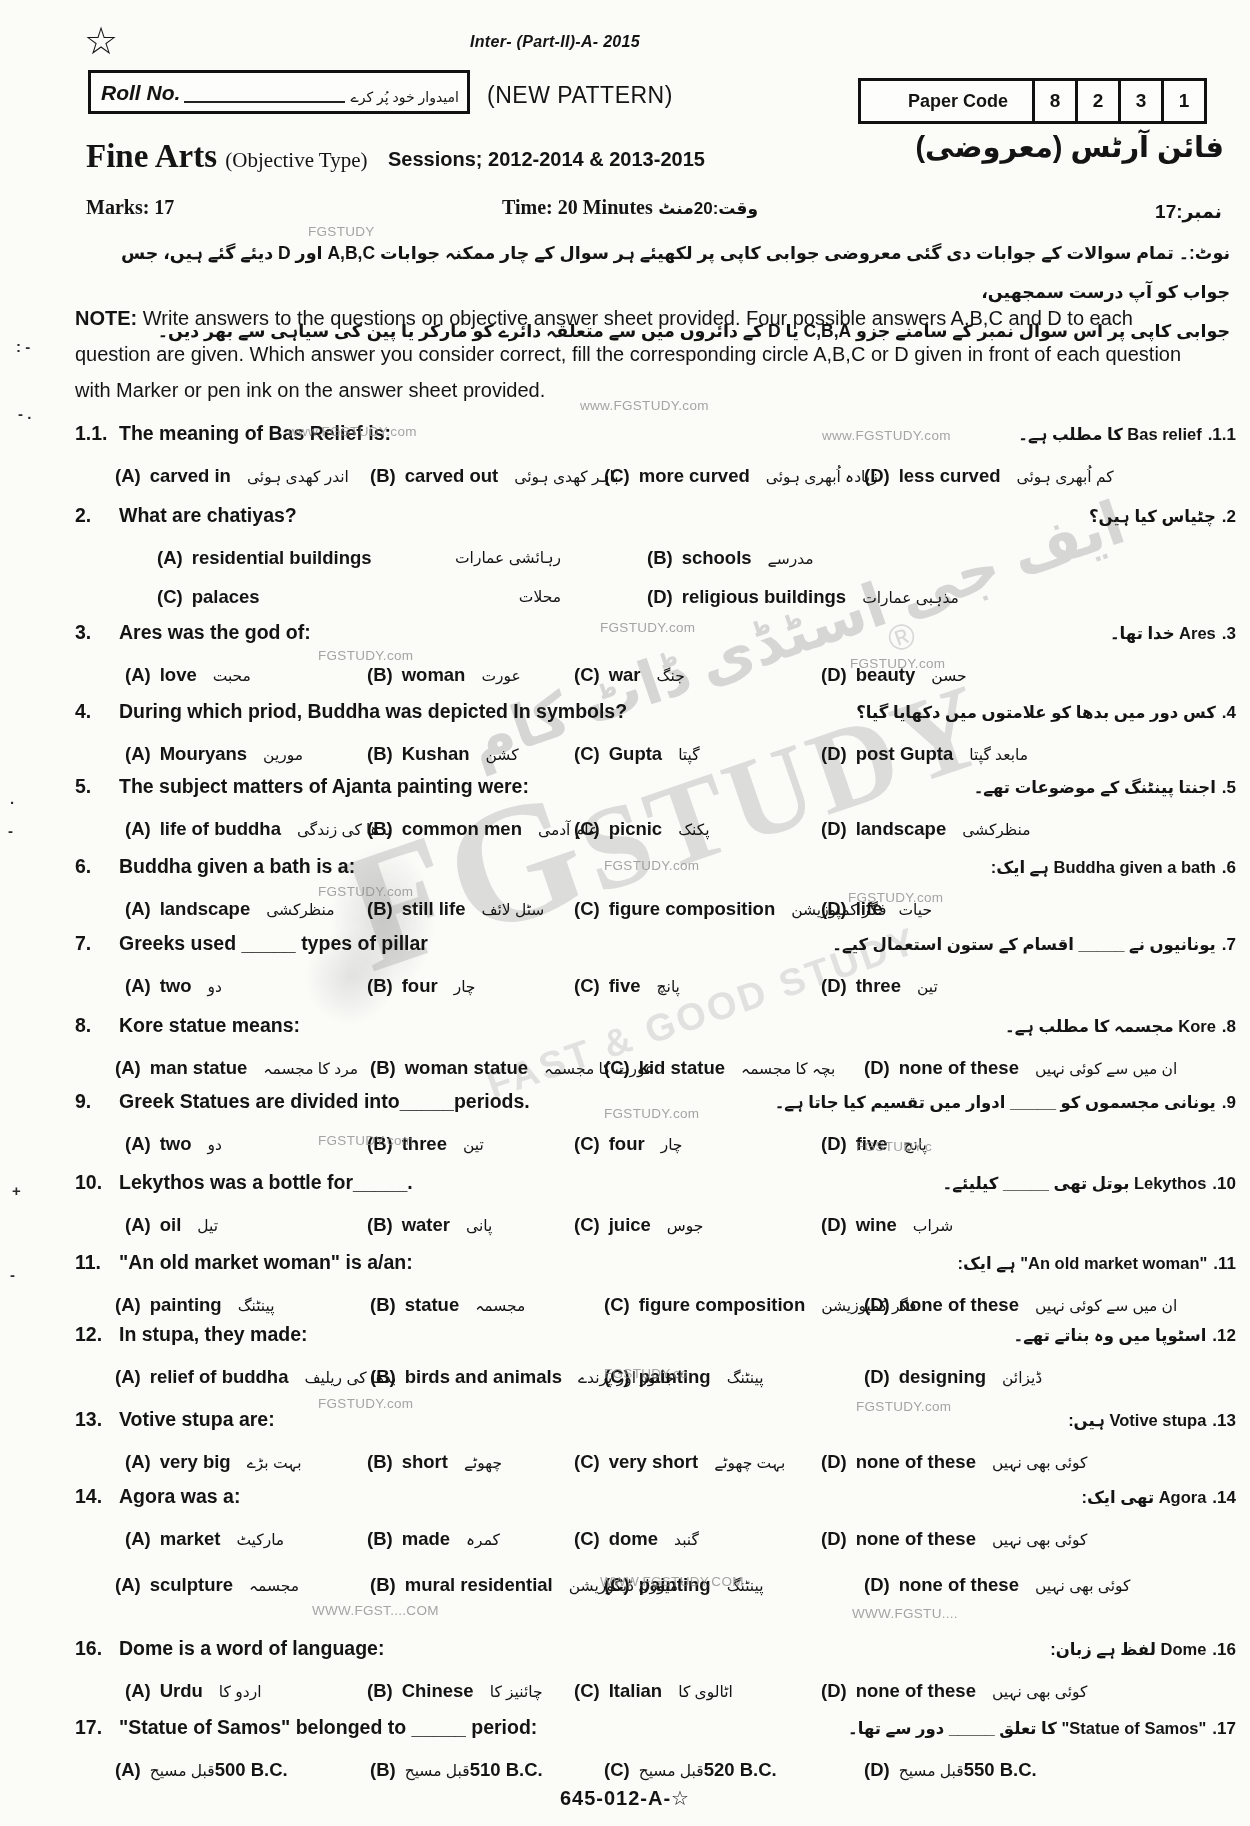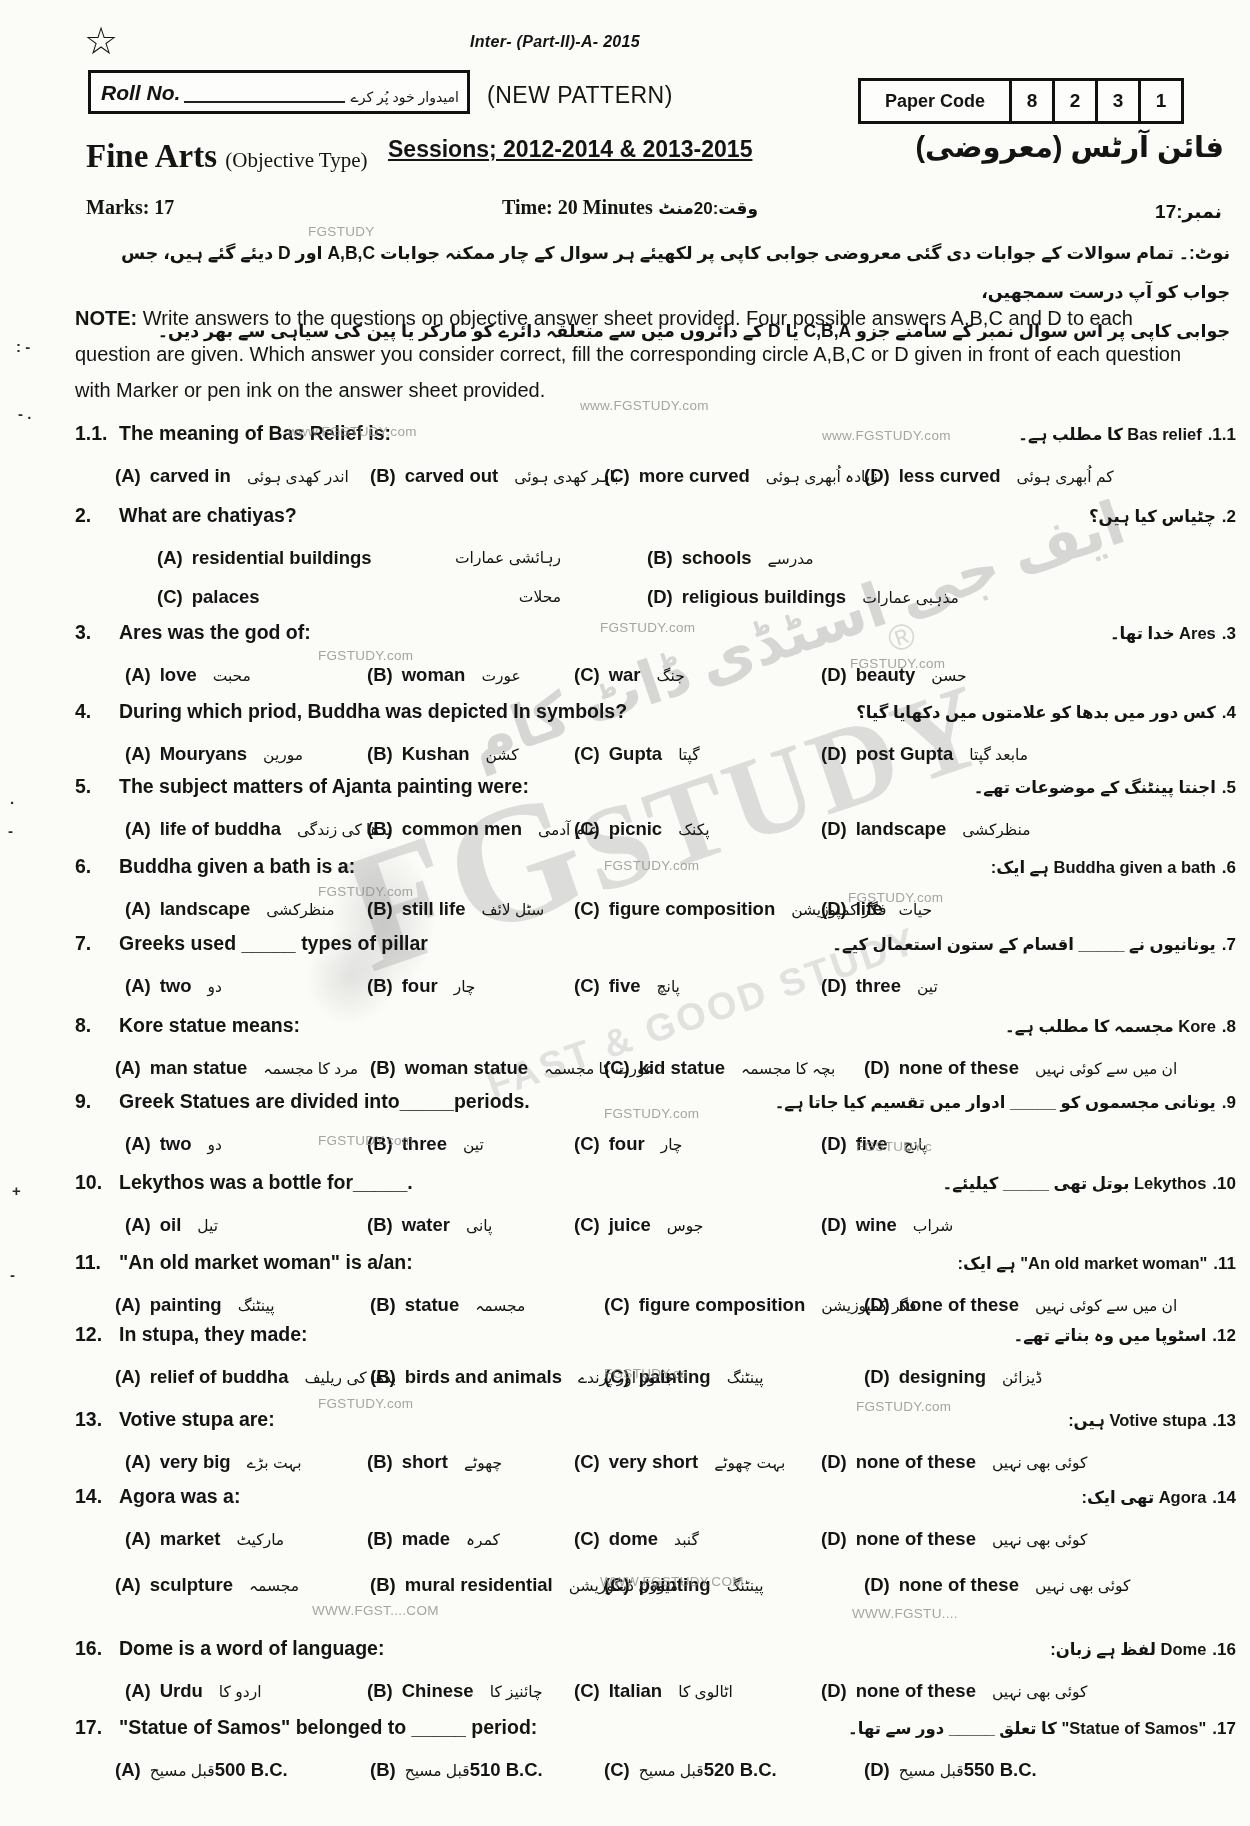--- a/index.html
+++ b/index.html
@@ -16,27 +16,27 @@
   .abs{position:absolute;}
 
   
   .star-top{left:84px;top:22px;font-size:38px;line-height:38px;font-weight:700;}
   .exam-ref{left:395px;top:33px;width:320px;text-align:center;font-style:italic;font-weight:700;font-size:16px;letter-spacing:.3px;}
   .roll-box{left:88px;top:70px;width:382px;height:44px;border:3px solid #111;display:flex;align-items:flex-end;padding:4px 8px 6px 10px;box-sizing:border-box;background:#fdfdfb;}
   .roll-label{font-weight:700;font-style:italic;font-size:21px;white-space:nowrap;}
   .roll-line{flex:1;border-bottom:2px solid #222;margin:0 6px 2px 4px;height:18px;}
   .roll-urdu{font-size:14px;white-space:nowrap;direction:rtl;}
   .new-pattern{left:430px;top:82px;width:300px;text-align:center;font-weight:400;font-size:23px;letter-spacing:.5px;}
-  .paper-code{left:858px;top:78px;display:flex;border:3px solid #111;background:#fdfdfb;}
+  .paper-code{left:858px;top:78px;display:flex;border:3px solid #111;background:#fdfdfb;padding-left:23px;}
   .pc-label{width:148px;height:40px;border-right:3px solid #111;display:flex;align-items:center;justify-content:center;font-weight:700;font-size:18px;}
   .pc-digit{width:40px;height:40px;border-right:3px solid #111;display:flex;align-items:center;justify-content:center;font-weight:700;font-size:19px;}
   .pc-digit:last-child{border-right:none;}
   .title-en{left:86px;top:138px;font-size:33px;font-weight:700;white-space:nowrap;}
   .title-type{font-size:21px;font-weight:400;}
-  .sessions{left:388px;top:136px;font-weight:700;font-size:23px;white-space:nowrap;text-decoration:underline;}
+  .sessions{left:388px;top:148px;font-weight:700;font-size:20px;white-space:nowrap;}
   .title-ur{right:26px;top:130px;font-size:29px;font-weight:700;direction:rtl;white-space:nowrap;}
   .marks{left:86px;top:196px;font-weight:700;font-size:20px;}
   .time-row{left:400px;top:196px;width:460px;text-align:center;font-weight:700;font-size:20px;white-space:nowrap;}
   .time-ur{font-size:17px;font-weight:700;}
   .num-ur{right:28px;top:200px;font-weight:700;font-size:19px;direction:rtl;}
 
   
   .note-ur{left:110px;right:20px;top:234px;direction:rtl;text-align:right;font-size:17.5px;font-weight:700;line-height:39px;}
   .note-en{left:75px;top:300px;width:1110px;font-size:20px;line-height:36px;}
   .note-en b{font-weight:700;}
@@ -402,20 +402,23 @@
         </div>
         <div class="opts wide">
           <span class="opt"><b class="opt-letter">(A)</b><span class="opt-ur" dir="rtl">قبل مسیح</span><span class="opt-en">500 B.C.</span></span>
           <span class="opt"><b class="opt-letter">(B)</b><span class="opt-ur" dir="rtl">قبل مسیح</span><span class="opt-en">510 B.C.</span></span>
           <span class="opt"><b class="opt-letter">(C)</b><span class="opt-ur" dir="rtl">قبل مسیح</span><span class="opt-en">520 B.C.</span></span>
           <span class="opt"><b class="opt-letter">(D)</b><span class="opt-ur" dir="rtl">قبل مسیح</span><span class="opt-en">550 B.C.</span></span>
         </div>
       </div>
     </div>
 
+  <div class="abs footer">
+    <span>645-012-A-</span><span>☆</span>
+  </div>
 
 <span class="wm-s" style="left: 308px; top: 224px;">FGSTUDY</span>
     <span class="wm-s" style="left: 580px; top: 398px;">www.FGSTUDY.com</span>
     <span class="wm-s" style="left: 288px; top: 424px;">www.FGSTUDY.com</span>
     <span class="wm-s" style="left: 822px; top: 428px;">www.FGSTUDY.com</span>
     <span class="wm-s" style="left: 600px; top: 620px;">FGSTUDY.com</span>
     <span class="wm-s" style="left: 318px; top: 648px;">FGSTUDY.com</span>
     <span class="wm-s" style="left: 850px; top: 656px;">FGSTUDY.com</span>
     <span class="wm-s" style="left: 604px; top: 858px;">FGSTUDY.com</span>
     <span class="wm-s" style="left: 318px; top: 884px;">FGSTUDY.com</span>

